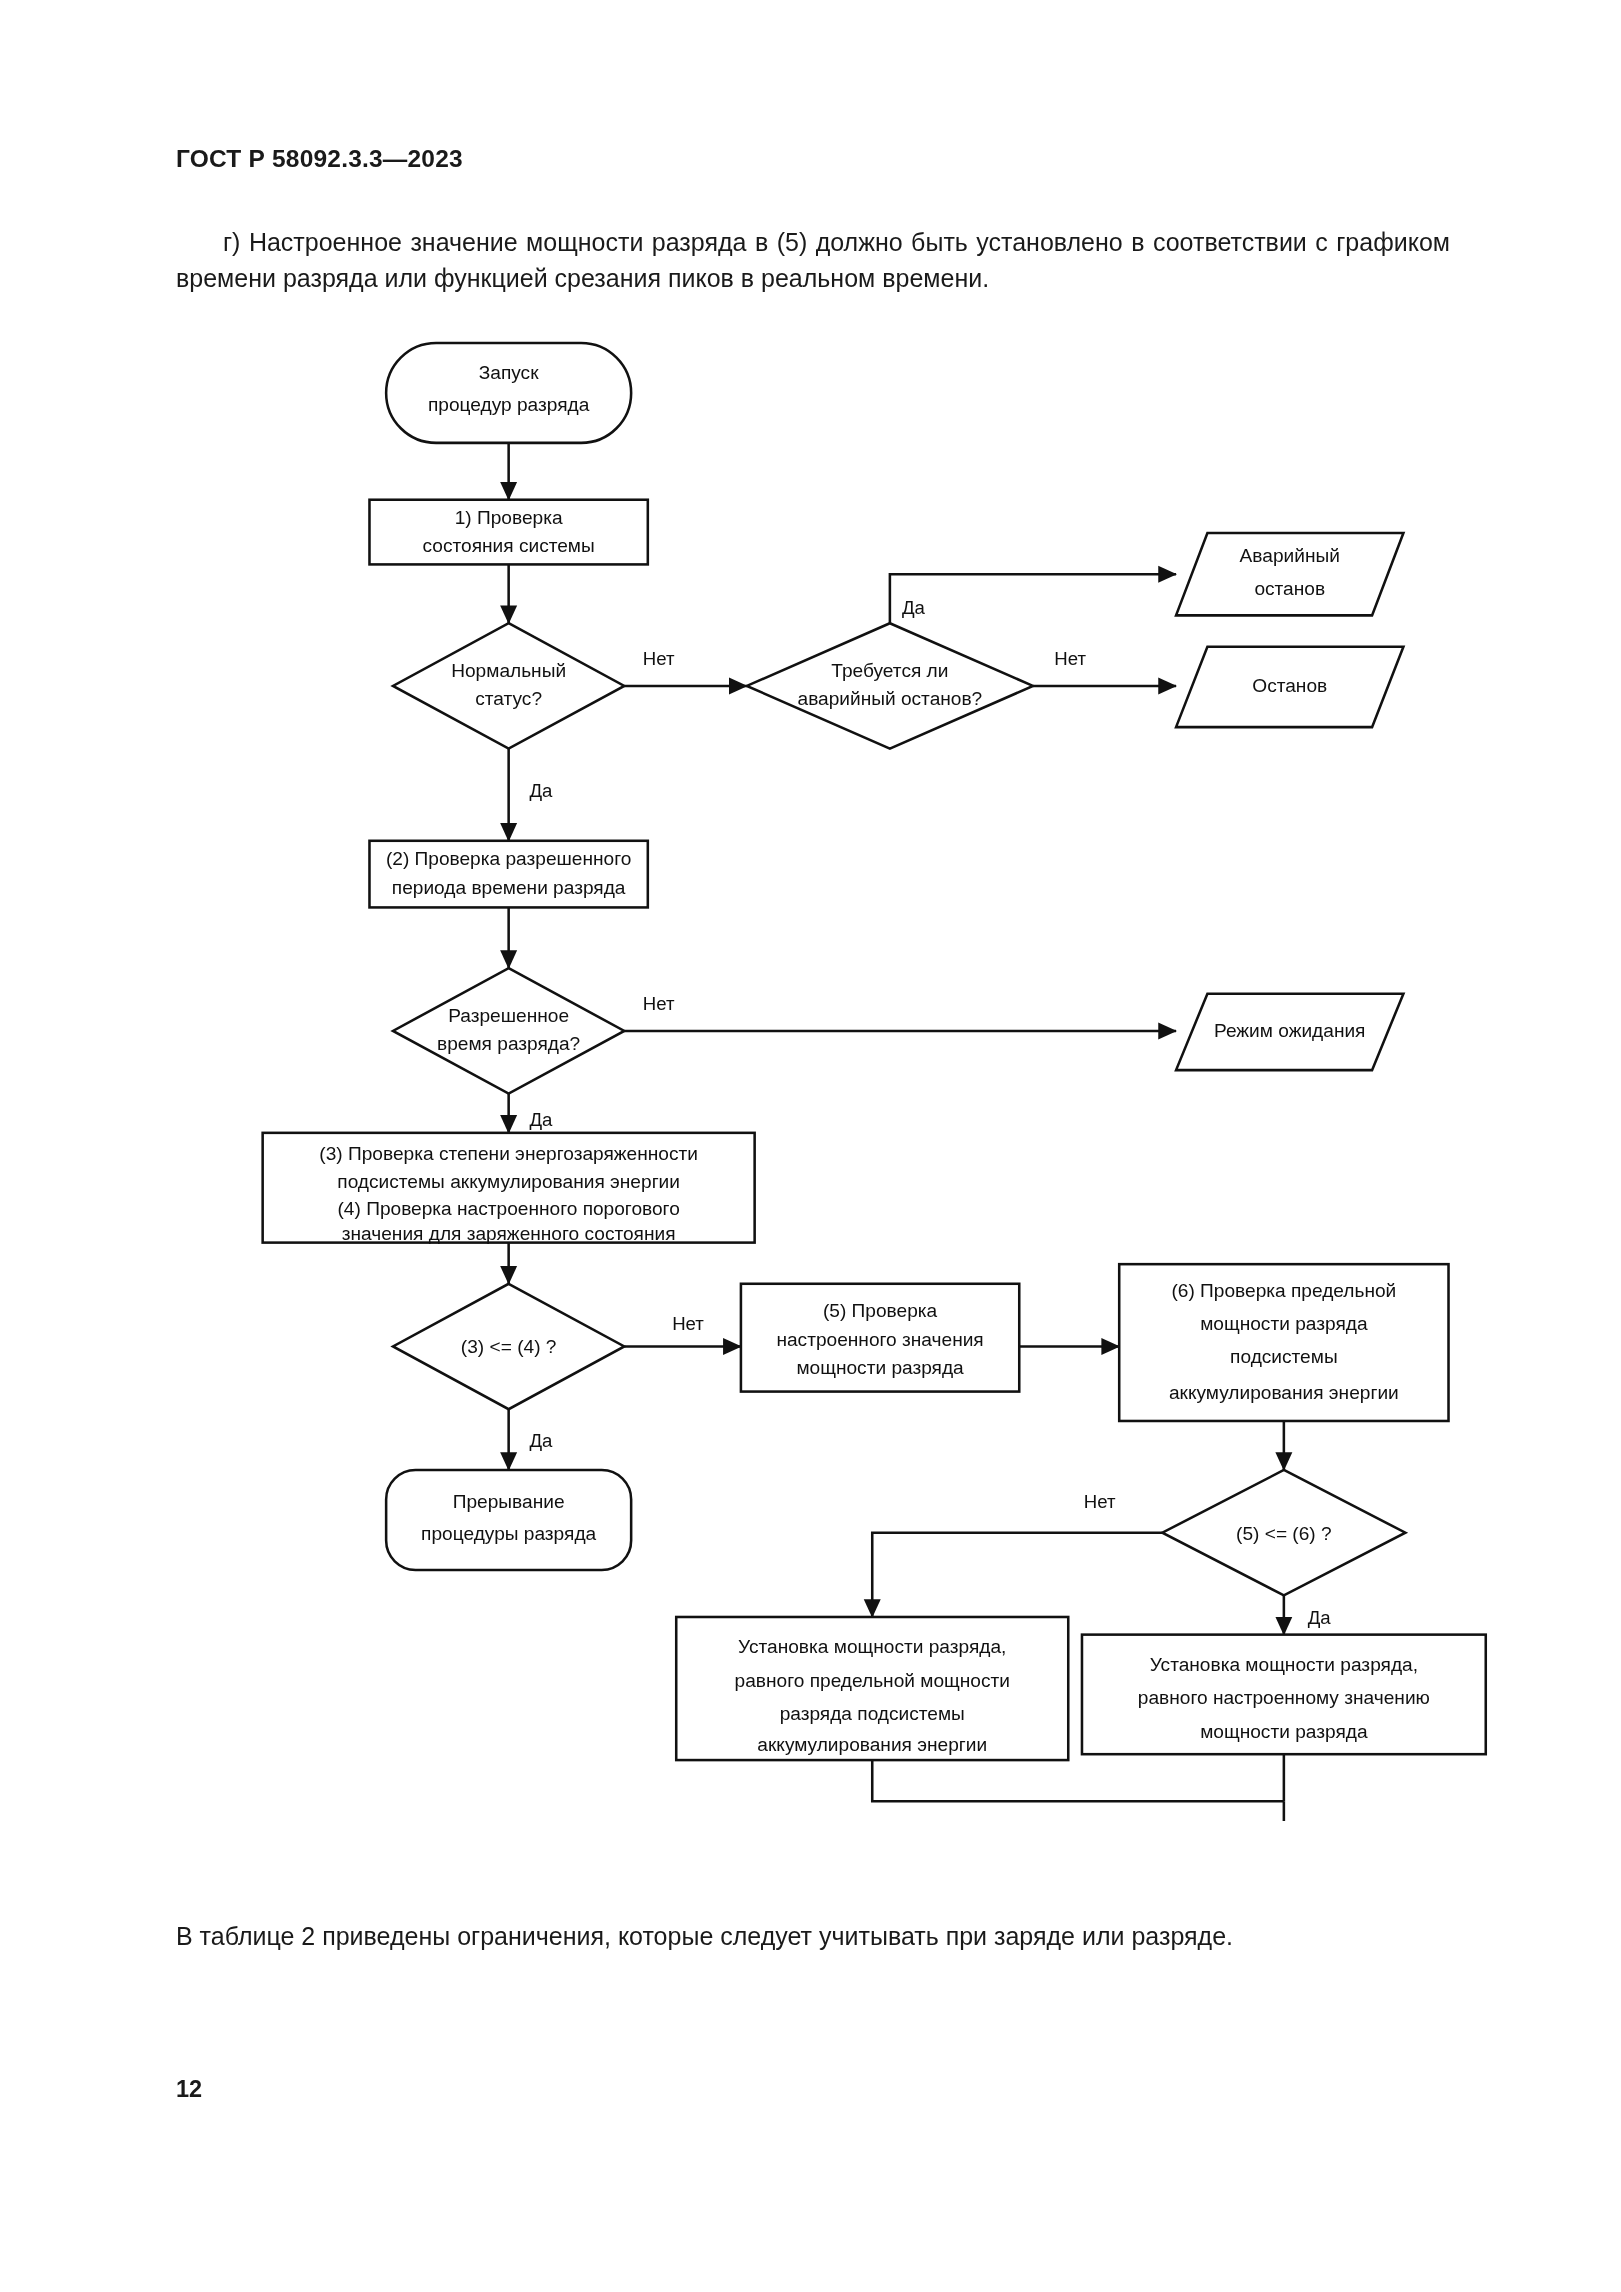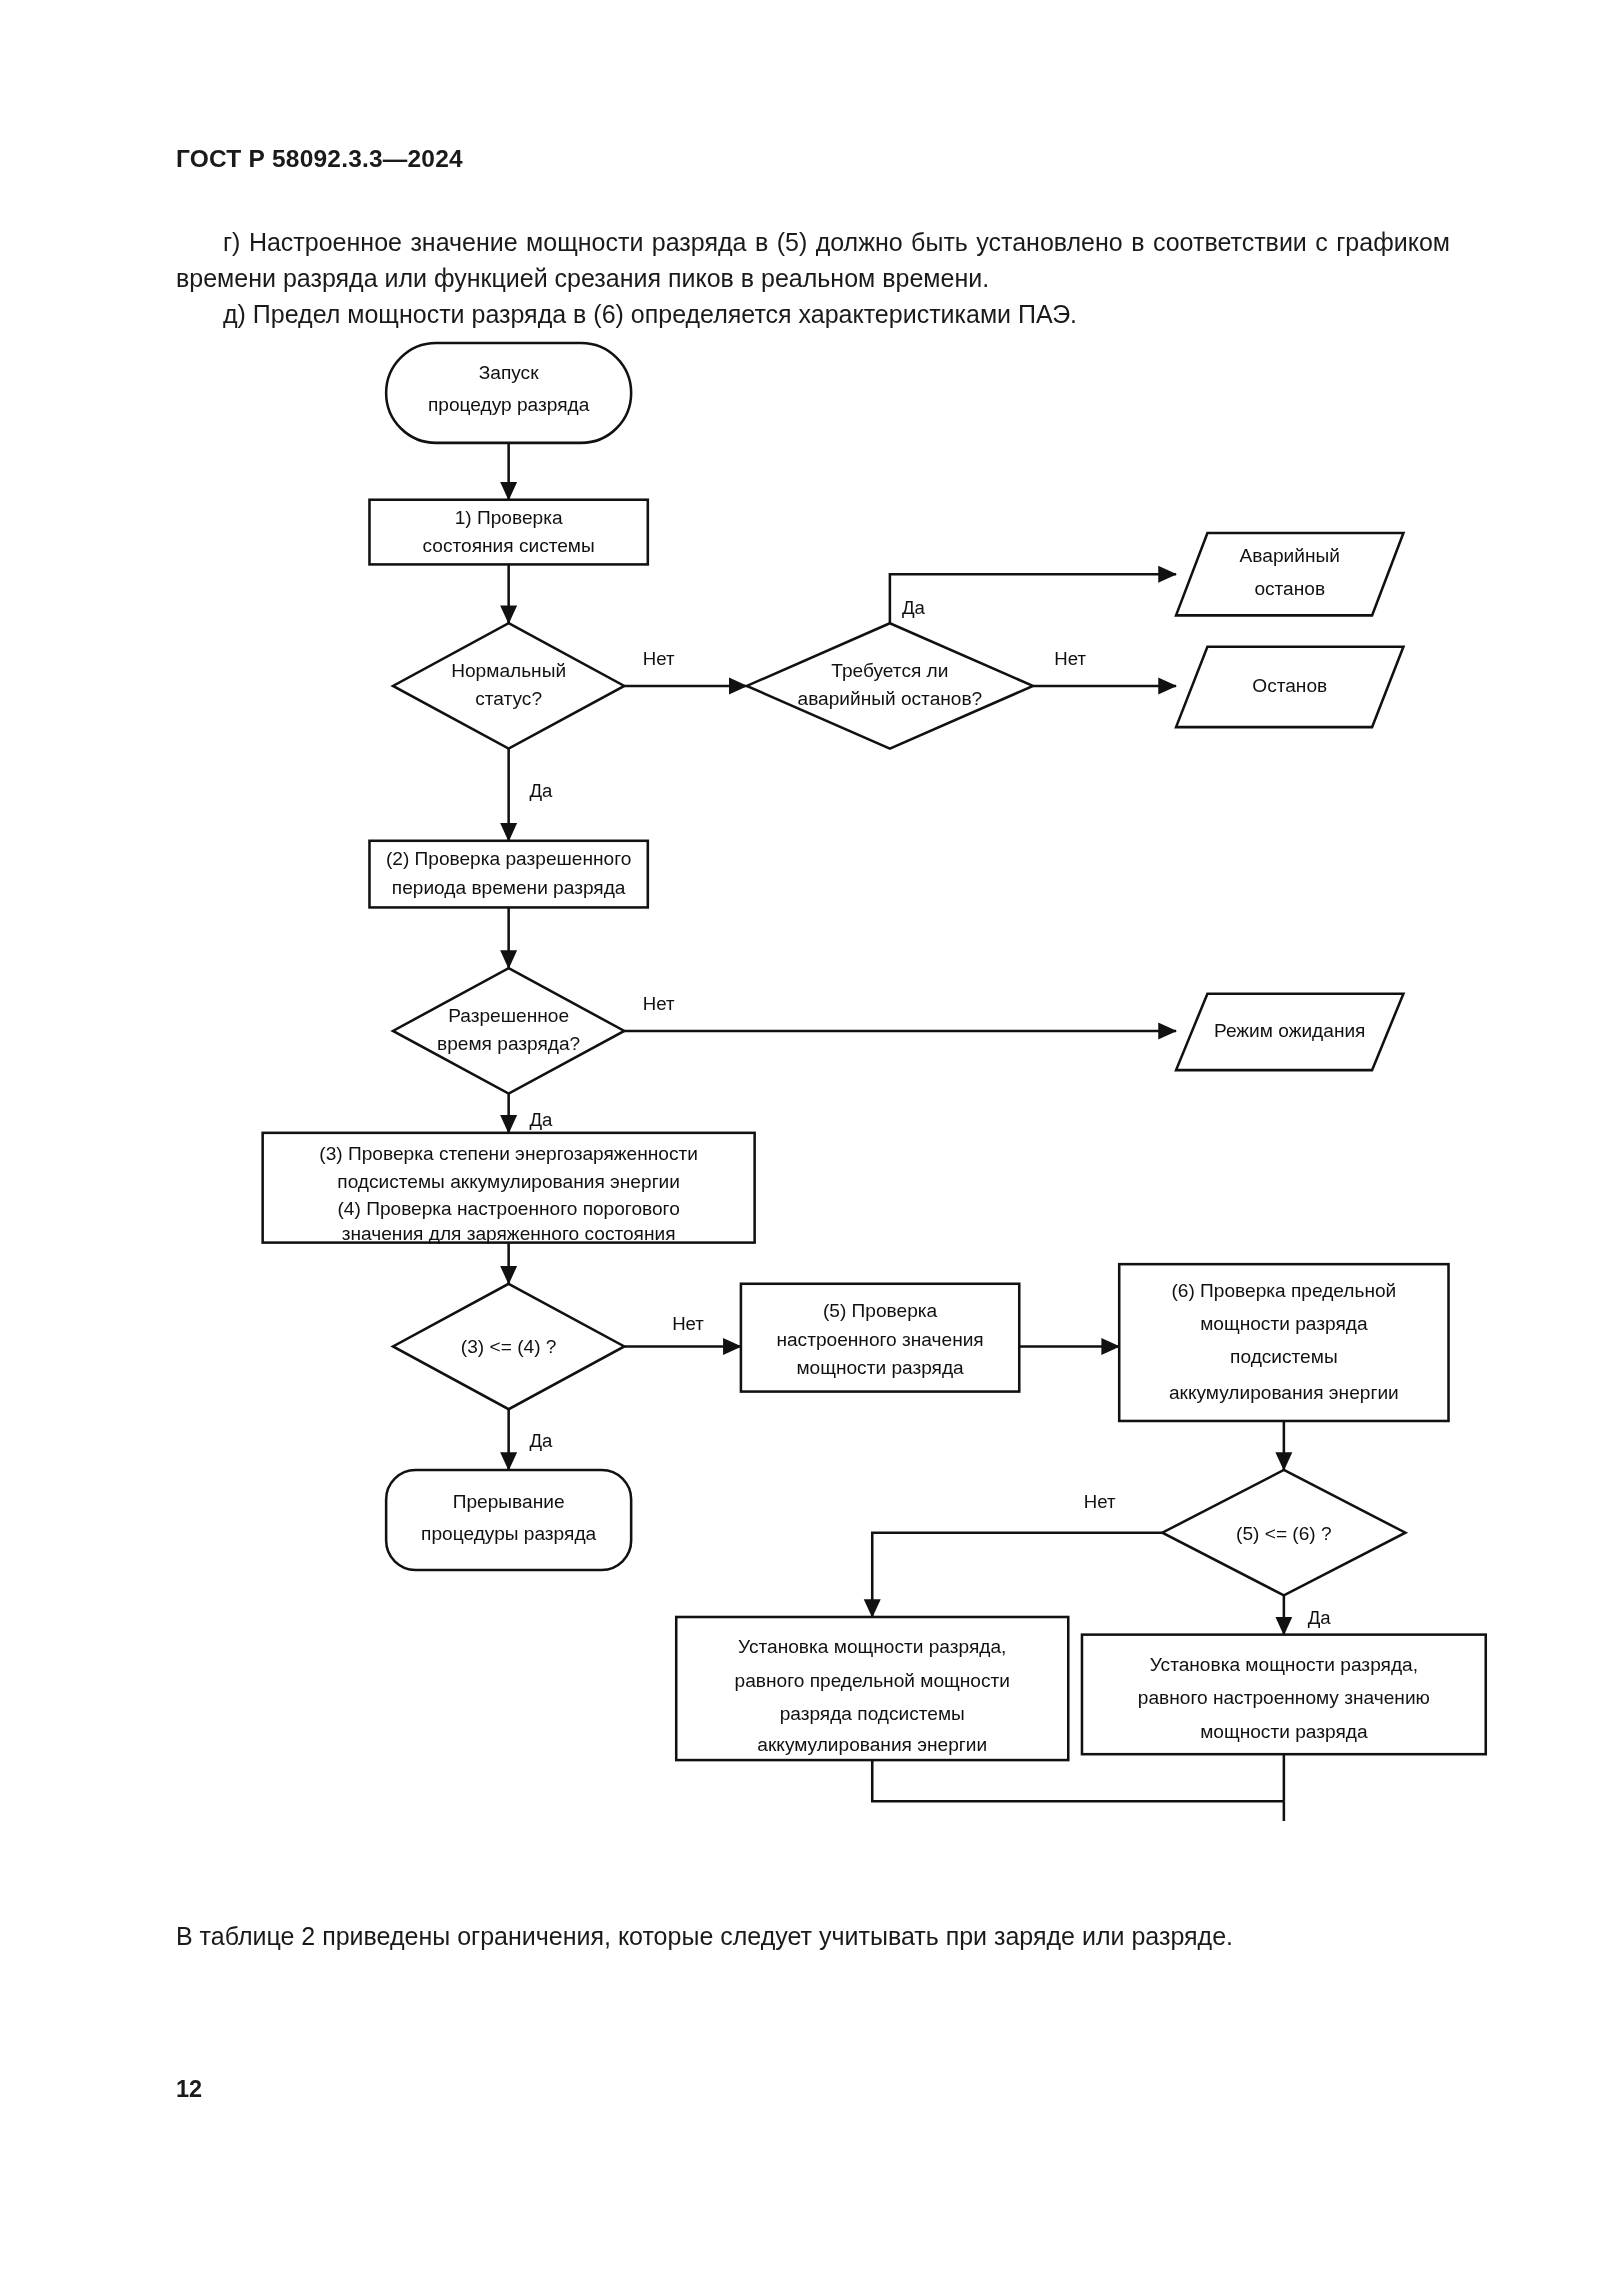--- a/index.html
+++ b/index.html
@@ -100,25 +100,24 @@
     top: 2076px;
     font-size: 23.5px;
     font-weight: bold;
   }
 </style>
 </head>
 <body>
 
 <div class="page">
 
-  <div class="doc-header">ГОСТ Р 58092.3.3—2024</div>
+  <div class="doc-header">ГОСТ Р 58092.3.3—2023</div>
 
   <p class="body-text" id="para-g"><span class="indent"></span><span>г) Настроенное значение мощности разряда в (5) должно быть установлено в соответствии с графиком времени разряда или функцией срезания пиков в реальном времени.</span></p>
 
-  <p class="body-text" id="para-d"><span class="indent"></span><span>д) Предел мощности разряда в (6) определяется характеристиками ПАЭ.</span></p>
 
   <div class="figure-wrap">
     <svg class="flow" viewBox="0 0 1654 1520" xmlns="http://www.w3.org/2000/svg">
       <defs>
         <marker id="arrow" viewBox="0 0 12 12" refX="10.5" refY="6" markerWidth="8" markerHeight="8" orient="auto-start-reverse">
           <path d="M 0 1 L 11 6 L 0 11 z" fill="#111111"></path>
         </marker>
       </defs>
 
       <path class="conn" d="M 519 114 L 519 172" marker-end="url(#arrow)"></path>

